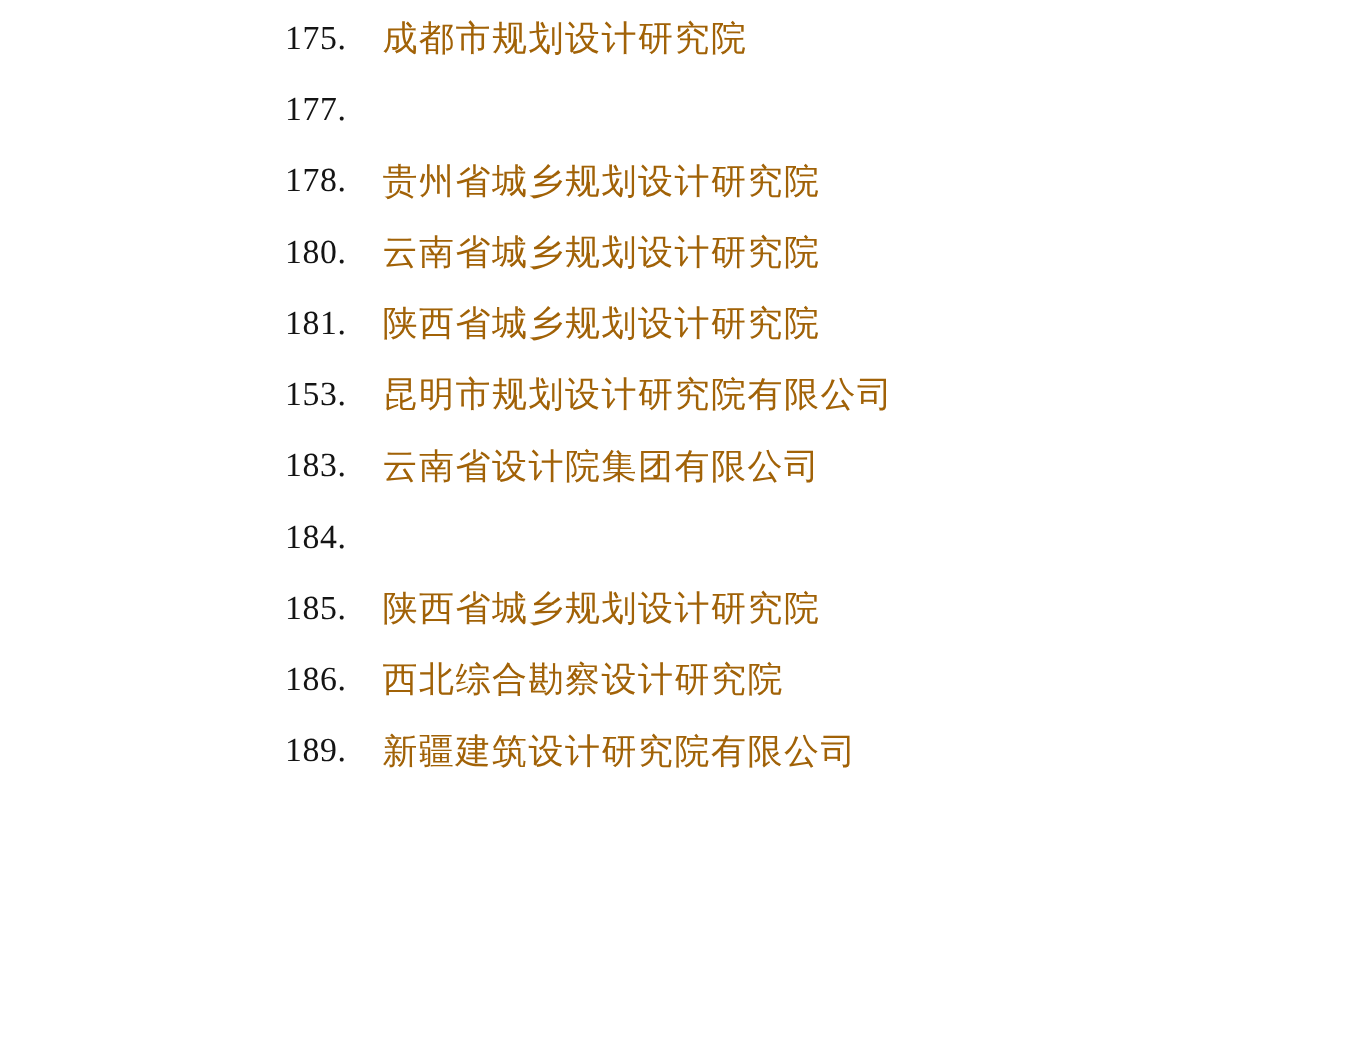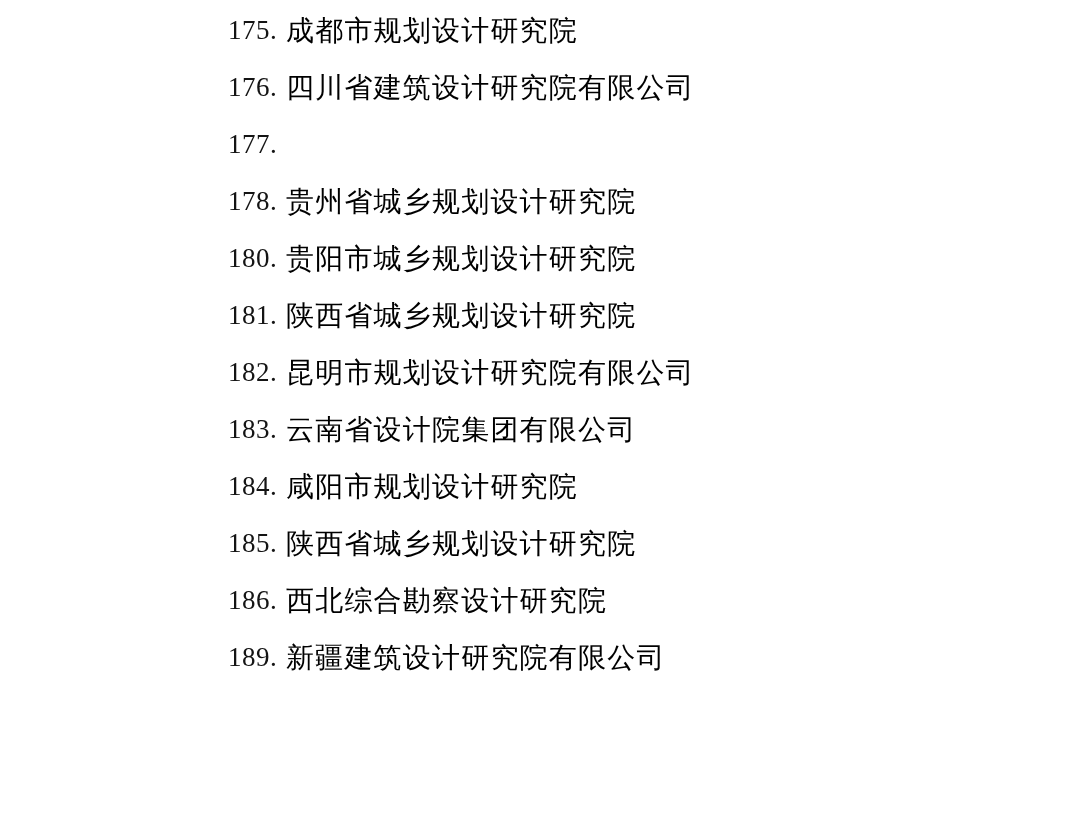--- a/index.html
+++ b/index.html
@@ -41,64 +41,59 @@
     letter-spacing: 0.5px;
     font-family: "Liberation Serif", "DejaVu Serif", serif;
     color: #141414;
     min-width: 58px;
     text-align: left;
     display: inline-block;
   }
   .item-label {
     font-size: 28px;
     font-family: "DejaVu Serif", "Liberation Serif", serif;
-    color: #000000;
+    color: #a16207;
     letter-spacing: 1.2px;
-    margin-left: 0;
+    margin-left: 20px;
   }
 </style>
 </head>
 <body>
 
 <div class="page">
   <ol class="list" id="list-root">
       <li class="list-item">
         <span class="item-number">175.</span>
         <span class="item-label">成都市规划设计研究院</span>
       </li>
       <li class="list-item">
-        <span class="item-number">176.</span>
-        <span class="item-label">四川省建筑设计研究院有限公司</span>
-      </li>
-      <li class="list-item">
         <span class="item-number">177.</span>
       </li>
       <li class="list-item">
         <span class="item-number">178.</span>
         <span class="item-label">贵州省城乡规划设计研究院</span>
       </li>
       <li class="list-item">
         <span class="item-number">180.</span>
-        <span class="item-label">贵阳市城乡规划设计研究院</span>
+        <span class="item-label">云南省城乡规划设计研究院</span>
       </li>
       <li class="list-item">
         <span class="item-number">181.</span>
         <span class="item-label">陕西省城乡规划设计研究院</span>
       </li>
       <li class="list-item">
-        <span class="item-number">182.</span>
+        <span class="item-number">153.</span>
         <span class="item-label">昆明市规划设计研究院有限公司</span>
       </li>
       <li class="list-item">
         <span class="item-number">183.</span>
         <span class="item-label">云南省设计院集团有限公司</span>
       </li>
       <li class="list-item">
         <span class="item-number">184.</span>
-        <span class="item-label">咸阳市规划设计研究院</span>
       </li>
       <li class="list-item">
         <span class="item-number">185.</span>
         <span class="item-label">陕西省城乡规划设计研究院</span>
       </li>
       <li class="list-item">
         <span class="item-number">186.</span>
         <span class="item-label">西北综合勘察设计研究院</span>
       </li>
       <li class="list-item">

